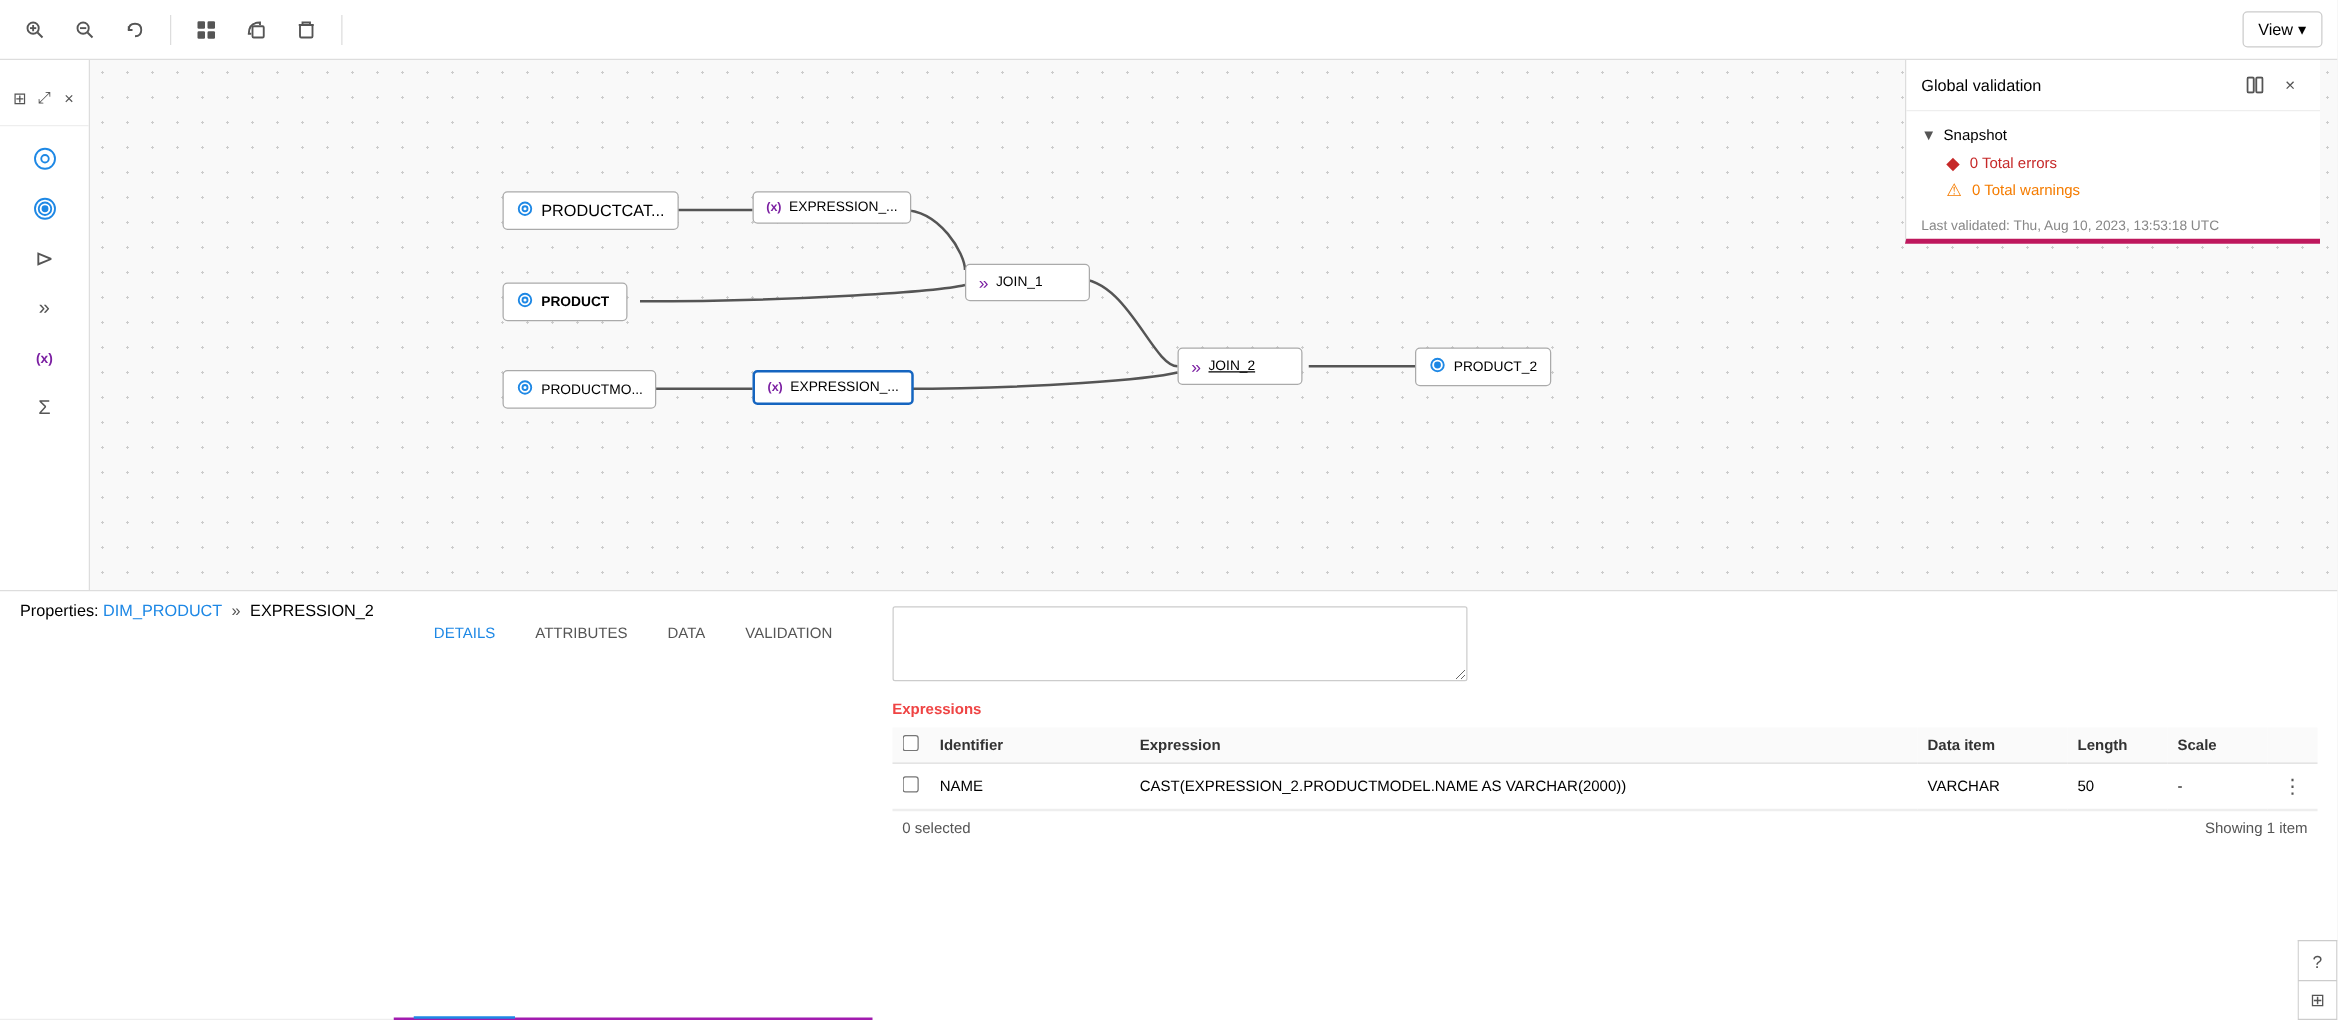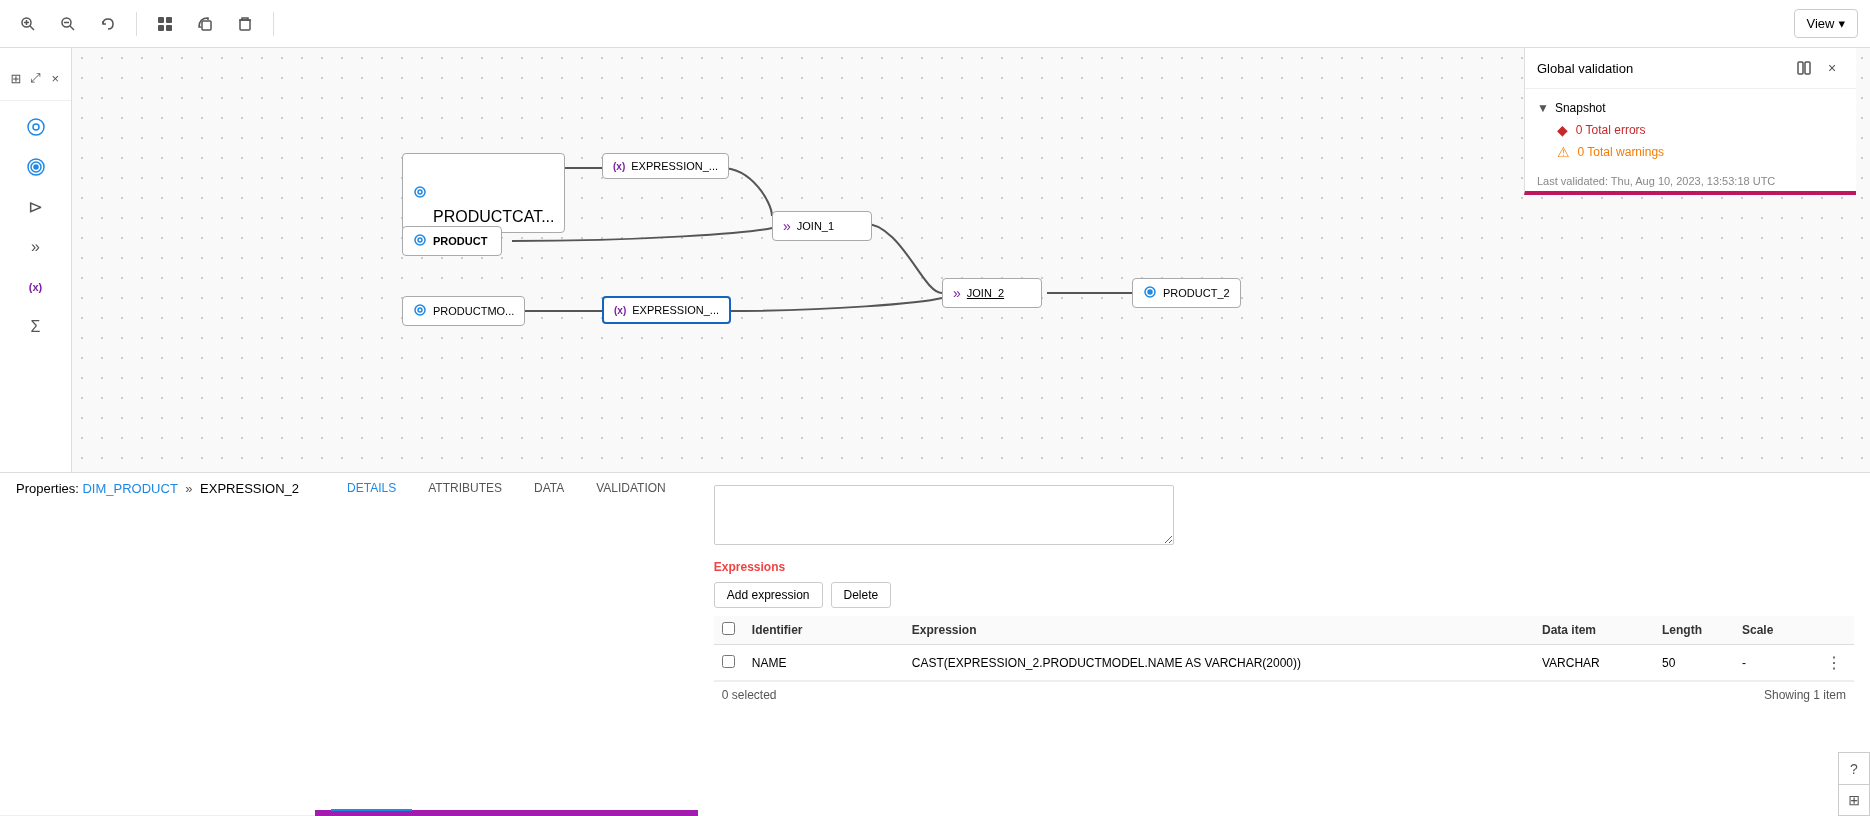--- a/index.html
+++ b/index.html
@@ -156,22 +156,23 @@
     }
     .properties-header {
       padding: 8px 16px;
       border-bottom: 1px solid #eee;
       font-size: 13px;
     }
     .properties-title-link { color: #1e88e5; cursor: pointer; text-decoration: none; }
     .properties-title-sep { color: #555; margin: 0 4px; }
     .properties-tabs {
       display: flex;
-      border-bottom: 6px solid #a21caf;
+      border-bottom: 2px solid #a21caf;
       padding: 0 16px;
+      margin-top: 18px;
     }
     .prop-tab {
       padding: 8px 16px;
       font-size: 12px; font-weight: 500;
       cursor: pointer; color: #555;
       border-bottom: 2px solid transparent;
       margin-bottom: -1px;
     }
     .prop-tab.active { color: #1e88e5; border-bottom-color: #1e88e5; }
     .properties-content {
@@ -352,21 +353,21 @@
         <path d="M 975 245 C 1010 245, 1020 245, 1060 245" stroke="#555" stroke-width="2" fill="none"></path>
       </svg>
 
       <div class="flow-node" style="left:330px; top:105px;">
         <span style="color:#1e88e5;">
           <svg width="14" height="14" viewBox="0 0 14 14" fill="none" stroke="#1e88e5" stroke-width="1.5">
               <circle cx="7" cy="7" r="5"></circle>
               <circle cx="7" cy="7" r="2"></circle>
             </svg>
         </span>
-        <span style="font-size:16px;margin-top:48px;">PRODUCTCAT...</span>
+        <span style="font-size:13px;">PRODUCTCAT...</span>
       </div>
 
       <div class="flow-node" style="left:530px; top:105px;">
         <span style="color:#7b1fa2; font-size:10px; font-weight:bold;">(x)</span>
         <span style="font-size:11px;">EXPRESSION_...</span>
       </div>
 
       <div class="flow-node" style="left:330px; top:178px;font-weight:bold;">
         <span style="color:#1e88e5;">
           <svg width="14" height="14" viewBox="0 0 14 14" fill="none" stroke="#1e88e5" stroke-width="1.5">
@@ -466,24 +467,20 @@
       </div>
       <div class="prop-tab">
         <span>VALIDATION</span>
       </div>
     </div>
     <div class="properties-content">
       <div class="expr-textarea-area">
         <textarea class="expr-textarea" style=""></textarea>
       </div>
       <div class="section-label">Expressions</div>
-      <div class="expr-toolbar">
-        <button class="expr-btn">Add expression</button>
-        <button class="expr-btn">Delete</button>
-      </div>
       <div style="position:relative;">
         <table class="data-table">
           <thead>
             <tr>
               <th class="col-checkbox">
                 <input type="checkbox" class="table-checkbox" style="">
               </th>
               <th class="col-id">Identifier</th>
               <th class="col-expr">Expression</th>
               <th class="col-dtype">Data item</th>

